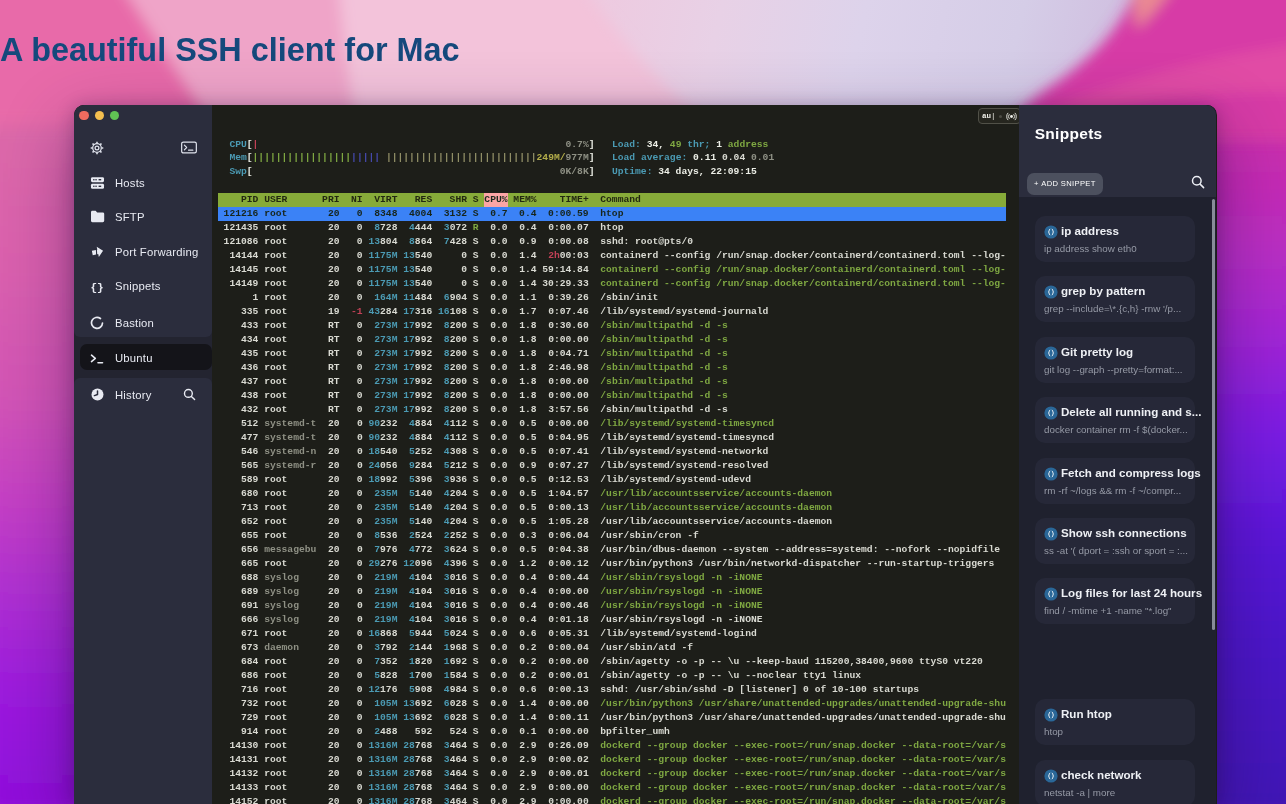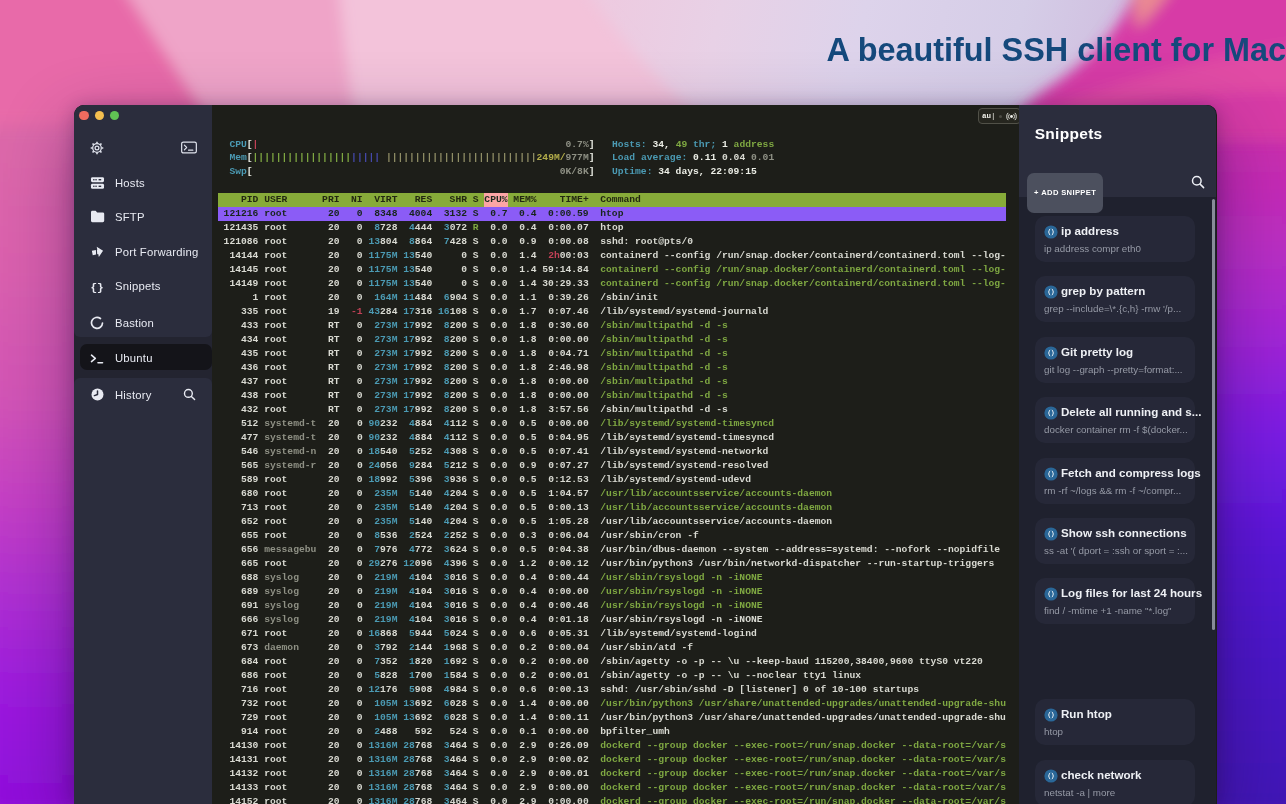--- a/index.html
+++ b/index.html
@@ -1,16 +1,16 @@
 <!DOCTYPE html>
 <html><head><meta charset="utf-8"><style>
 html,body{margin:0;padding:0}
 body{width:1286px;height:804px;overflow:hidden;position:relative;font-family:"Liberation Sans",sans-serif;background:#d8cde8}
 #wp{position:absolute;left:0;top:0}
-#title{position:absolute;left:0;top:31.5px;width:1286px;text-align:right;font-size:32.4px;font-weight:bold;color:#15497c}
+#title{position:absolute;left:0;top:31.5px;width:1286px;text-align:left;font-size:32.4px;font-weight:bold;color:#15497c}
 #win{position:absolute;left:74px;top:105px;width:1143px;height:699px;border-radius:10px 10px 0 0;overflow:hidden;box-shadow:0 25px 70px rgba(40,10,70,.45),0 2px 18px rgba(30,5,50,.28);background:#1d1e19}
 
 #sb{position:absolute;left:0;top:0;width:138px;height:699px;background:#232430}
 #sbp1{position:absolute;left:0;top:0;width:138px;height:232px;background:#2b2d3d;border-radius:10px 0 6px 6px}
 #sbp2{position:absolute;left:0;top:273px;width:138px;height:426px;background:#2b2d3d;border-radius:6px 6px 0 0}
 .tl{position:absolute;top:5.8px;width:9.4px;height:9.4px;border-radius:50%}
 #sb .nit{position:absolute;left:15px;height:15px;display:flex;align-items:center}
 .nico{width:16px;display:inline-flex;justify-content:center;margin-right:10px}
 .nlb{color:#e8eaf2;font-size:11.3px;letter-spacing:.2px}
 #pill{position:absolute;left:6px;top:239px;width:132px;height:25.5px;background:#141419;border-radius:7px}
@@ -18,29 +18,29 @@
 
 #term{position:absolute;left:138px;top:0;width:807px;height:699px;background:#1d1e19}
 #term pre{margin:0;position:absolute;font-family:"Liberation Mono",monospace;font-weight:bold;font-size:9.67px;color:#d9dad2}
 #meters{left:5.8px;top:32.6px;line-height:13.8px}
 #table{left:5.8px;top:88px;line-height:14px}
 .t{color:#4b9ab3}.g{color:#7fa842}.r{color:#c24156}.d{color:#8f9185}
 .y{color:#b3ad4a}.u{color:#4549ac}.n{color:#908e66}
 .b{color:#eceee6}.w{color:#d9dad2}
 .hdr{background:#87ab39;color:#232811;display:inline-block;height:14px}
 .hcell{background:#fca5a5;color:#1b2a1e;display:inline-block;height:14px}
-.sel{background:#8b5cf6;color:#17251b;display:inline-block;height:14px}
+.sel{background:#3b82f6;color:#17251b;display:inline-block;height:14px}
 #badge{position:absolute;left:766px;top:3px;width:35px;height:14px;border:1px solid #515148;border-radius:4px;background:#26261f;display:flex;align-items:center;justify-content:space-between;padding:0 3px}
 #badge .au{color:#f0f0ea;font-size:7.5px;font-weight:bold;font-family:Liberation Mono, monospace}
 #badge .dot{width:3px;height:3px;border-radius:50%;background:#4c4c44}
 
 #panel{position:absolute;left:945px;top:0;width:197px;height:699px;background:#1f212e}
 #phead{position:absolute;left:0;top:0;width:197px;height:91.5px;background:#2b2d3d;border-radius:0 10px 0 0}
 #ptitle{position:absolute;left:15.7px;top:20px;font-size:15.5px;font-weight:bold;color:#fff;letter-spacing:.3px}
-#addbtn{position:absolute;left:8px;top:68px;height:13.6px;padding:13px 7px;background:#4c505e;border-radius:7px;display:flex;align-items:center;color:#fff;font-size:7.6px;font-weight:bold;letter-spacing:.35px}
+#addbtn{position:absolute;left:8px;top:68px;height:13.6px;padding:4px 7px;background:#4c505e;border-radius:7px;display:flex;align-items:center;color:#fff;font-size:7.6px;font-weight:normal;letter-spacing:.35px}
 #psearch{position:absolute;left:172px;top:70px}
 #scroll{position:absolute;left:192.5px;top:93.5px;width:3.5px;height:431px;background:#878c99;border-radius:2px}
 .card{position:absolute;left:16px;width:160px;height:46px;background:#262838;border-radius:10px}
 .cico{position:absolute;left:8.5px;top:8.5px}
 .ct{position:absolute;left:26px;top:8px;font-size:11.6px;font-weight:bold;color:#eef0f4;white-space:nowrap}
 .cs{position:absolute;left:9px;top:26.5px;font-size:9.8px;color:#969aa6;white-space:nowrap}
 </style></head>
 <body>
 <svg id="wp" width="1286" height="804" viewBox="0 0 1286 804">
 <defs>
@@ -211,21 +211,21 @@
     <div class="nit" style="top:282.2px;left:107px">
         <span class="nico">
           <svg width="13" height="13" viewBox="0 0 13 13">
             <circle cx="5.4" cy="5.4" r="3.9" fill="none" stroke="#e8eaf2" stroke-width="1.4"></circle>
             <path d="M8.4 8.4 L11.6 11.6" stroke="#e8eaf2" stroke-width="1.4" stroke-linecap="round"></path>
           </svg>
         </span>
       </div>
   </div>
   <div id="term">
-    <pre id="meters"><span class="t">  CPU</span><span class="b">[</span><span class="r">|</span>                                                     <span class="d">0.7%</span><span class="b">]</span>   <span class="t">Hosts: </span><span class="b">34, </span><span class="g">49</span><span class="t"> thr; </span><span class="b">1</span><span class="g"> address</span>
+    <pre id="meters"><span class="t">  CPU</span><span class="b">[</span><span class="r">|</span>                                                     <span class="d">0.7%</span><span class="b">]</span>   <span class="t">Load: </span><span class="b">34, </span><span class="g">49</span><span class="t"> thr; </span><span class="b">1</span><span class="g"> address</span>
 <span class="t">  Mem</span><span class="b">[</span><span class="g">|||||||||||||||||</span><span class="u">|||||</span> <span class="n">||||||||||||||||||||||||||</span><span class="y">249M/</span><span class="d">977M</span><span class="b">]</span>   <span class="t">Load average: </span><span class="b">0.11 </span><span class="w">0.04 </span><span class="d">0.01</span>
 <span class="t">  Swp</span><span class="b">[</span>                                                     <span class="d">0K/8K</span><span class="b">]</span>   <span class="t">Uptime: </span><span class="b">34 days, 22:09:15</span></pre>
     <pre id="table"><span class="hdr">    PID USER      PRI  NI  VIRT   RES   SHR S <span class="hcell">CPU%</span> MEM%    TIME+  Command                                                               </span>
 <span class="sel"> 121216 root       20   0  8348  4004  3132 S  0.7  0.4  0:00.59  htop                                                                  </span>
  121435 root       20   0  <span class="t">8</span>728  <span class="t">4</span>444  <span class="t">3</span>072 <span class="g">R</span>  0.0  0.4  0:00.07  htop
  121086 root       20   0 <span class="t">13</span>804  <span class="t">8</span>864  <span class="t">7</span>428 S  0.0  0.9  0:00.08  sshd: root@pts/0
   14144 root       20   0 <span class="t">1175M</span> <span class="t">13</span>540     0 S  0.0  1.4  <span class="r">2h</span>00:03  containerd --config /run/snap.docker/containerd/containerd.toml --log-
   14145 root       20   0 <span class="t">1175M</span> <span class="t">13</span>540     0 S  0.0  1.4 59:14.84  <span class="g">containerd --config /run/snap.docker/containerd/containerd.toml --log-</span>
   14149 root       20   0 <span class="t">1175M</span> <span class="t">13</span>540     0 S  0.0  1.4 30:29.33  <span class="g">containerd --config /run/snap.docker/containerd/containerd.toml --log-</span>
       1 root       20   0 <span class="t"> 164M</span> <span class="t">11</span>484  <span class="t">6</span>904 S  0.0  1.1  0:39.26  /sbin/init
@@ -286,21 +286,21 @@
     </div>
 <div class="card" style="top:111px">
         <span class="cico"><svg width="14" height="14" viewBox="0 0 14 14">
             <circle cx="7" cy="7" r="6.6" fill="#2a6798"></circle>
             <g fill="none" stroke="#fff" stroke-width="1" stroke-linecap="round">
               <path d="M5.8 4.1 C4.8 4.2 5.6 6.3 4.4 7 C5.6 7.7 4.8 9.8 5.8 9.9"></path>
               <path d="M8.2 4.1 C9.2 4.2 8.4 6.3 9.6 7 C8.4 7.7 9.2 9.8 8.2 9.9"></path>
             </g>
           </svg></span>
         <div class="ct">ip address</div>
-        <div class="cs">ip address compr eth0</div>
+        <div class="cs">ip address show eth0</div>
       </div>
 <div class="card" style="top:171px">
         <span class="cico"><svg width="14" height="14" viewBox="0 0 14 14">
             <circle cx="7" cy="7" r="6.6" fill="#2a6798"></circle>
             <g fill="none" stroke="#fff" stroke-width="1" stroke-linecap="round">
               <path d="M5.8 4.1 C4.8 4.2 5.6 6.3 4.4 7 C5.6 7.7 4.8 9.8 5.8 9.9"></path>
               <path d="M8.2 4.1 C9.2 4.2 8.4 6.3 9.6 7 C8.4 7.7 9.2 9.8 8.2 9.9"></path>
             </g>
           </svg></span>
         <div class="ct">grep by pattern</div>

